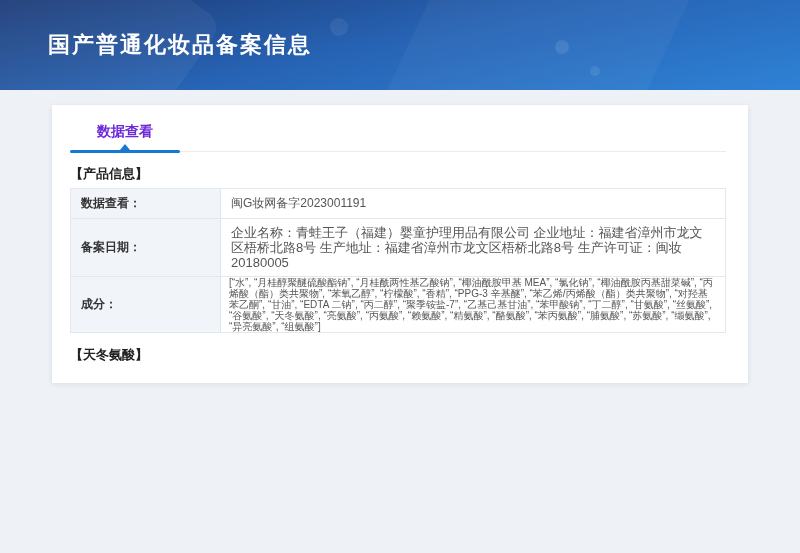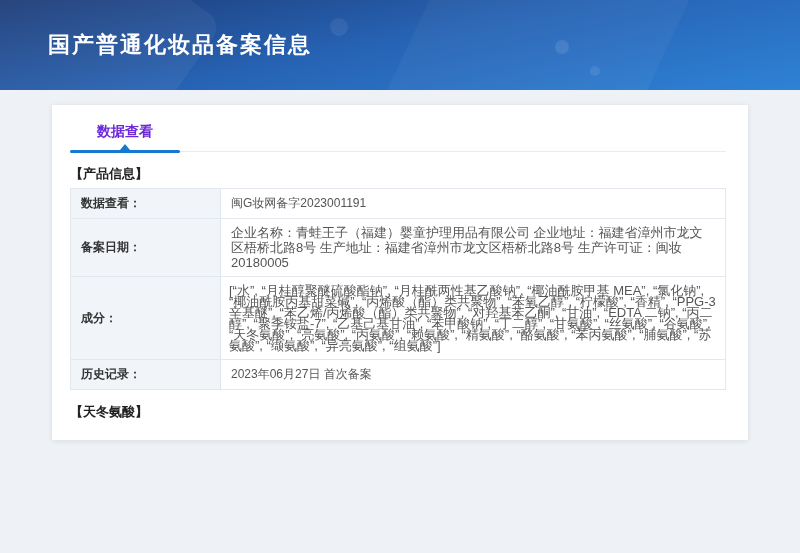--- a/index.html
+++ b/index.html
@@ -57,21 +57,21 @@
   }
   table.info td {
     border:1px solid #e3e8ee; padding:6px 10px; vertical-align:middle;
   }
   table.info td.lab {
     width:150px; background:#f1f5fa; font-weight:bold; color:#333;
     border-right:1px solid #dde5ee;
   }
   table.info td.val { color:#555; }
   td.val.multi { font-size:13px; line-height:15px; }
-  td.val.tiny  { font-size:13px;  line-height:11px; color:#666; padding:8px 8px; }
+  td.val.tiny  { font-size:10px;  line-height:11px; color:#666; padding:0 8px; }
 </style>
 </head>
 <body>
 
 <div class="banner">
   <div class="deco1"></div>
   <div class="deco2"></div>
   <div class="dot-a"></div>
   <div class="dot-b"></div>
   <div class="dot-c"></div>
@@ -96,22 +96,18 @@
       <td class="val">闽G妆网备字2023001191</td>
     </tr>
     <tr>
       <td class="lab">备案日期：</td>
       <td class="val multi">企业名称：青蛙王子（福建）婴童护理用品有限公司 企业地址：福建省漳州市龙文区梧桥北路8号 生产地址：福建省漳州市龙文区梧桥北路8号 生产许可证：闽妆20180005</td>
     </tr>
     <tr>
       <td class="lab">成分：</td>
       <td class="val tiny">[“水”, “月桂醇聚醚硫酸酯钠”, “月桂酰两性基乙酸钠”, “椰油酰胺甲基 MEA”, “氯化钠”, “椰油酰胺丙基甜菜碱”, “丙烯酸（酯）类共聚物”, “苯氧乙醇”, “柠檬酸”, “香精”, “PPG-3 辛基醚”, “苯乙烯/丙烯酸（酯）类共聚物”, “对羟基苯乙酮”, “甘油”, “EDTA 二钠”, “丙二醇”, “聚季铵盐-7”, “乙基己基甘油”, “苯甲酸钠”, “丁二醇”, “甘氨酸”, “丝氨酸”, “谷氨酸”, “天冬氨酸”, “亮氨酸”, “丙氨酸”, “赖氨酸”, “精氨酸”, “酪氨酸”, “苯丙氨酸”, “脯氨酸”, “苏氨酸”, “缬氨酸”, “异亮氨酸”, “组氨酸”]</td>
     </tr>
-    <tr>
-      <td class="lab">历史记录：</td>
-      <td class="val">2023年06月27日 首次备案</td>
-    </tr>
   </tbody>
     </table>
 
   <div class="sec-title">【天冬氨酸】</div>
 
 </div>
 
 </body></html>

